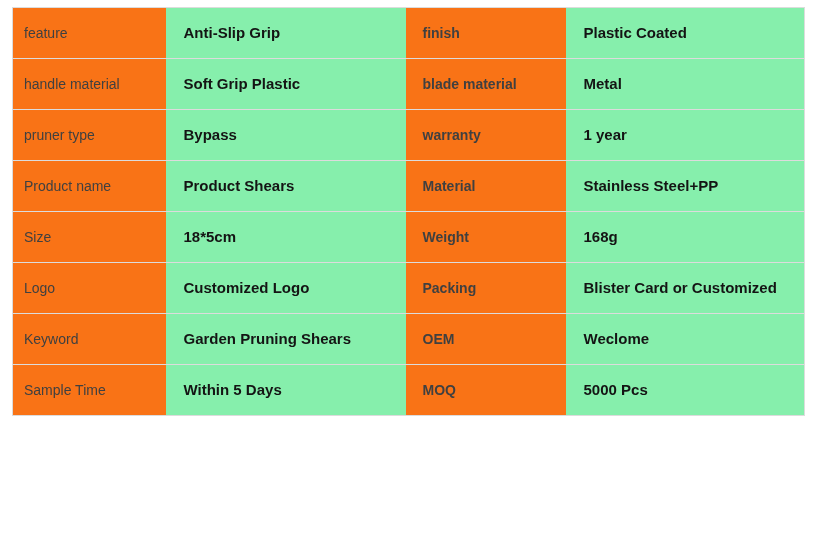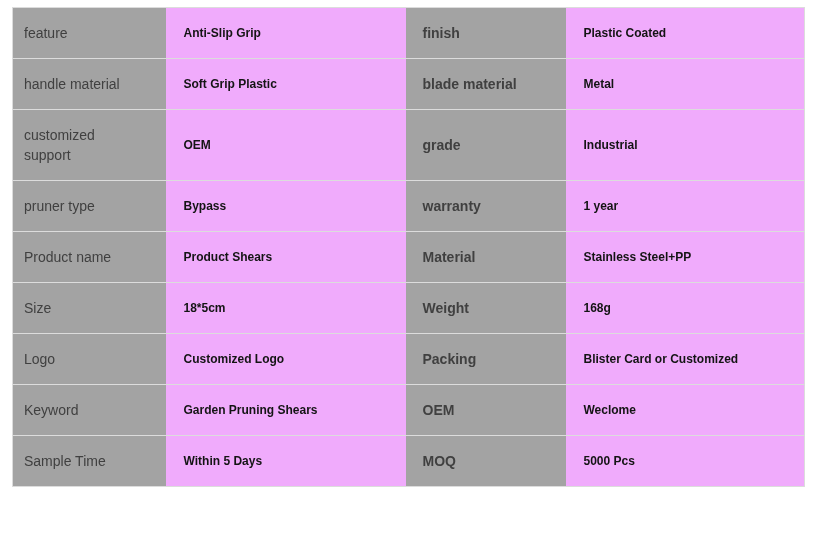--- a/index.html
+++ b/index.html
@@ -25,35 +25,35 @@
   col.c-label2 { width: 160px; }
   col.c-value2 { width: 239px; }
   .spec-table th, .spec-table td {
     border-top: 1px solid #dcdcdc;
     vertical-align: middle;
     text-align: left;
     height: 20px;
     line-height: 20px;
   }
   .spec-table th {
-    background: #a3a3a3;
+    background: #f97316;
     color: #404040;
     font-weight: 400;
     font-size: 14px;
     padding: 15px 30px 15px 11px;
   }
   .spec-table th.label2 {
     padding-left: 17px;
     font-weight: bold;
   }
   .spec-table td {
-    background: #f0abfc;
+    background: #86efac;
     color: #141414;
     font-weight: 600;
-    font-size: 12px;
+    font-size: 15px;
     padding: 15px 10px 15px 18px;
   }
 </style>
 </head>
 <body>
 
 <div class="spec-wrap">
   <table class="spec-table">
     <colgroup>
       <col class="c-label1">
@@ -66,26 +66,20 @@
         <th>feature</th>
         <td>Anti-Slip Grip</td>
         <th class="label2">finish</th>
         <td>Plastic Coated</td>
       </tr>
       <tr>
         <th>handle material</th>
         <td>Soft Grip Plastic</td>
         <th class="label2">blade material</th>
         <td>Metal</td>
-      </tr>
-      <tr>
-        <th>customized support</th>
-        <td>OEM</td>
-        <th class="label2">grade</th>
-        <td>Industrial</td>
       </tr>
       <tr>
         <th>pruner type</th>
         <td>Bypass</td>
         <th class="label2">warranty</th>
         <td>1 year</td>
       </tr>
       <tr>
         <th>Product name</th>
         <td>Product Shears</td>

